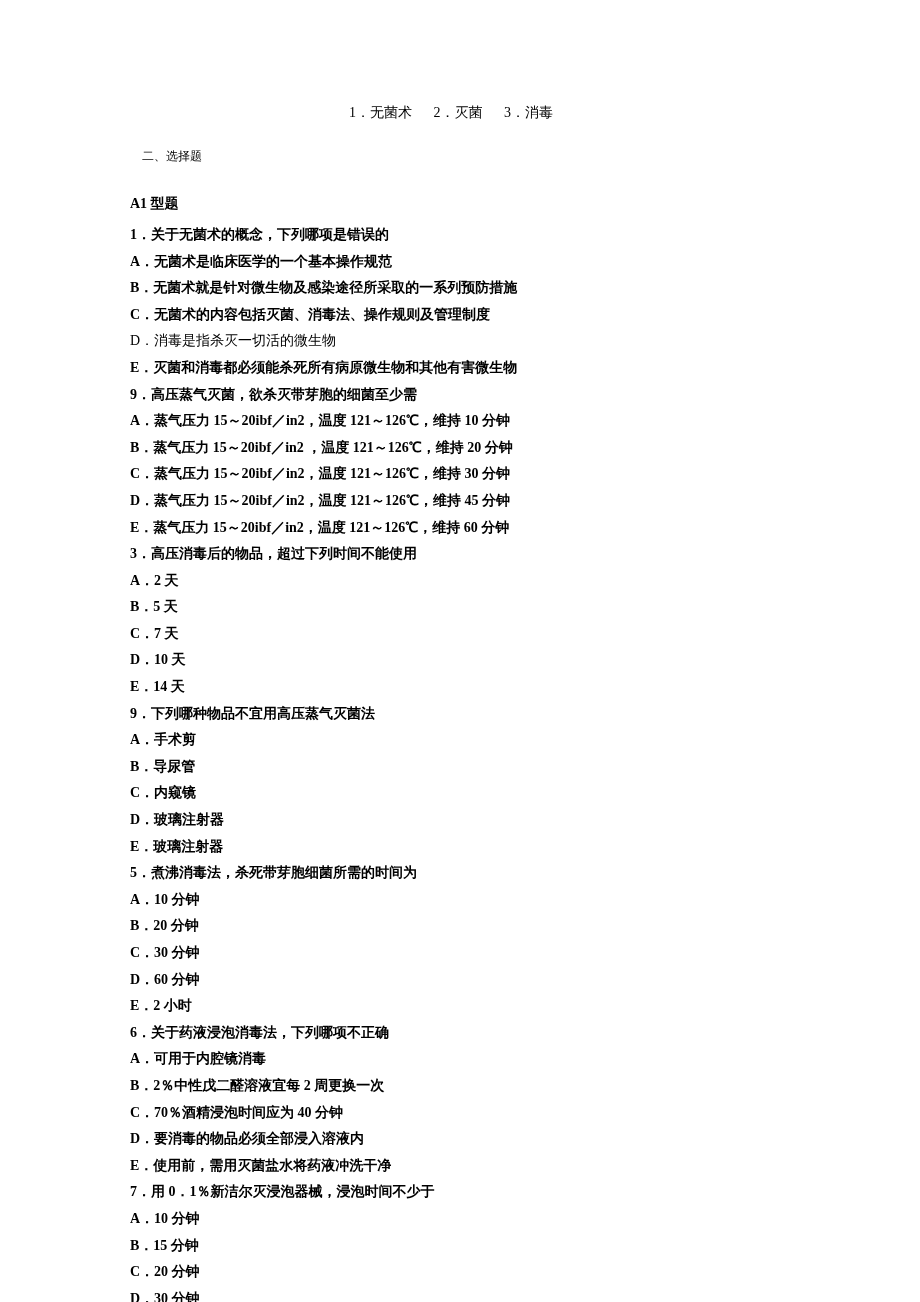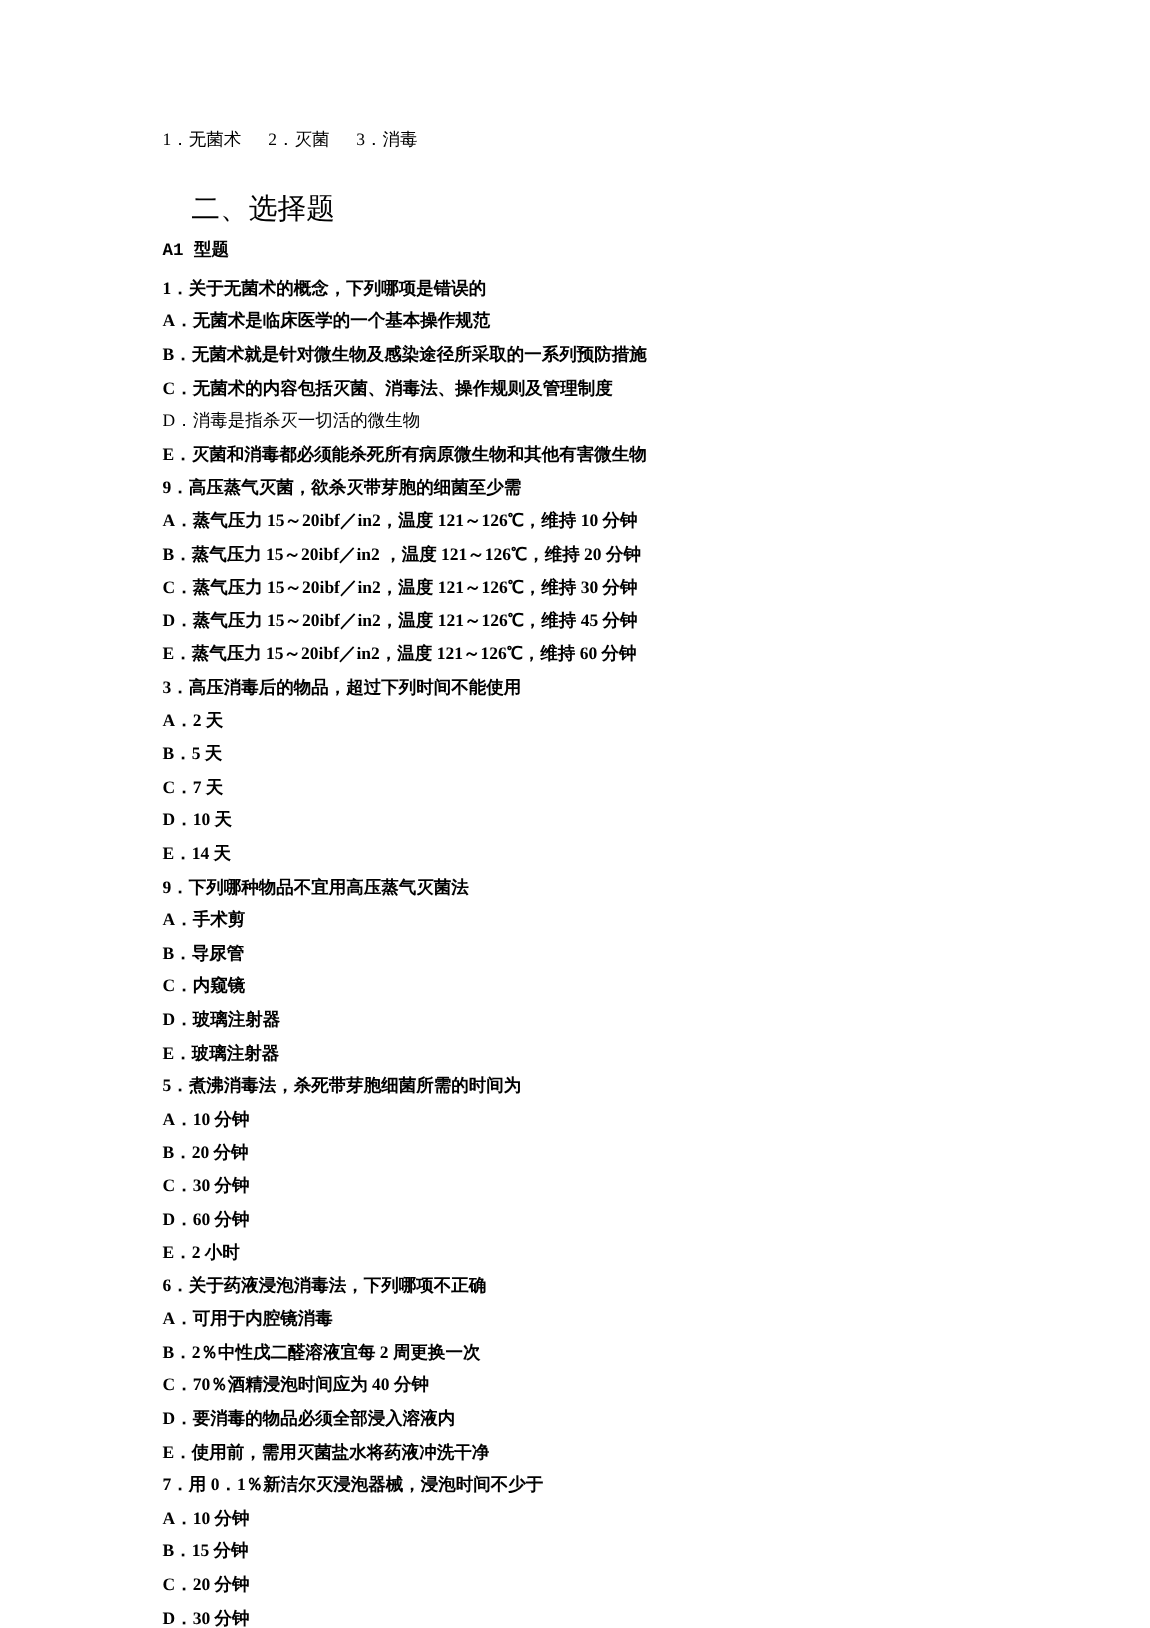--- a/index.html
+++ b/index.html
@@ -11,35 +11,35 @@
       font-family: "SimSun", "宋体", serif;
       font-size: 14px;
       line-height: 1.9;
       color: #000;
       background: #fff;
       width: 920px;
       padding: 100px 130px 60px 130px;
     }
     .terms-line {
       margin-bottom: 18px;
+      text-align: center;
     }
     .term-item {
       display: inline-block;
       margin-right: 18px;
     }
     .section-heading {
-      font-size: 23px;
+      font-size: 12px;
       font-weight: normal;
-      margin-bottom: 0;
+      margin-bottom: 24px;
       text-indent: 1em;
     }
     .subtype {
       font-weight: bold;
       margin-bottom: 4px;
-      font-family: Liberation Mono, monospace;
     }
     .qline {
       margin-bottom: 0;
       font-weight: bold;
     }
     .bold-line {
       font-weight: normal;
     }
   </style>
 </head>

